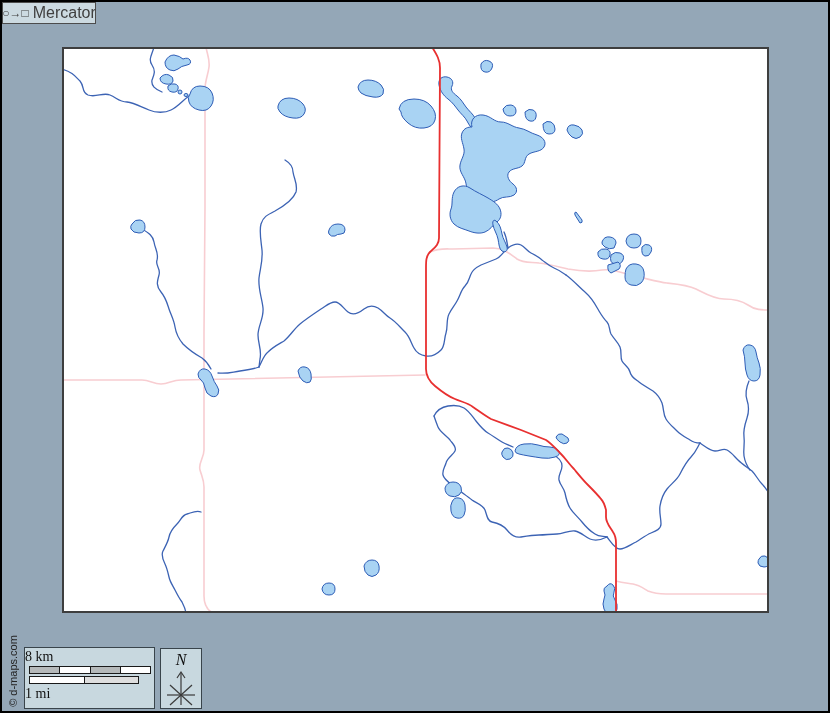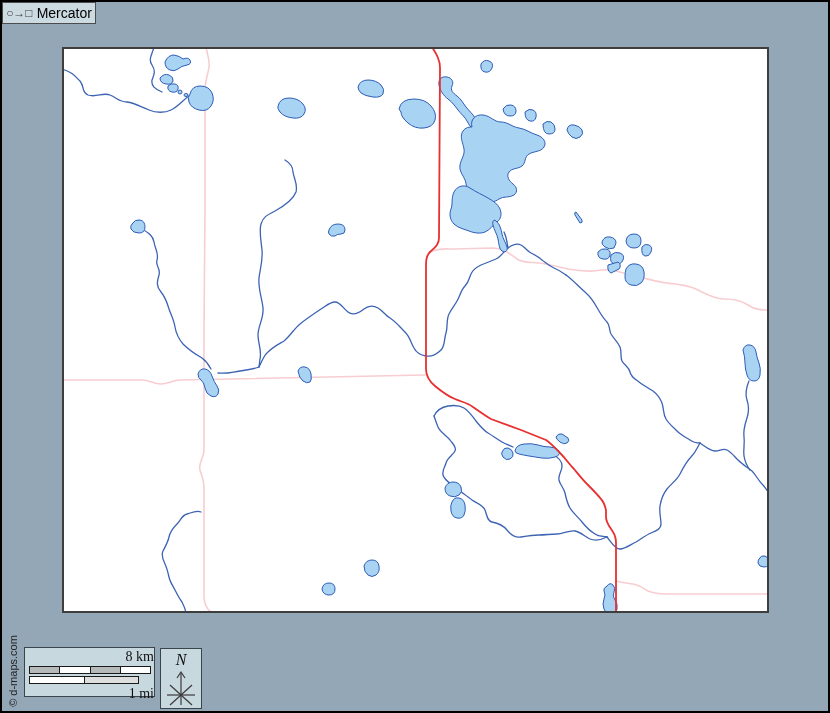--- a/index.html
+++ b/index.html
@@ -10,21 +10,21 @@
   .page{
     position:relative;width:830px;height:713px;box-sizing:border-box;
     background:#94a7b7;border:2px solid #000;
   }
   #map-svg{
     position:absolute;left:60px;top:45px;width:708px;height:567px;display:block;
   }
   .panel{
     position:absolute;background:#c8d8df;border:1px solid #39444b;box-sizing:border-box;
   }
-  .scale-box{left:22px;top:645px;width:131px;height:50px;text-align:right;}
+  .scale-box{left:22px;top:645px;width:131px;height:62px;text-align:left;}
   .scale-label{
     font-family:"Liberation Serif",serif;font-size:14px;color:#111;
     line-height:15px;margin-top:1px;
   }
   .bar{
     display:flex;height:6px;border:1px solid #1a1a1a;margin:2px 0 2px 4px;box-sizing:content-box;
   }
   .bar .seg{height:100%;border-right:1px solid #1a1a1a;}
   .bar .seg:last-child{border-right:none;}
   #km-bar{width:120px;}
@@ -33,21 +33,21 @@
   .north-n{
     font-family:"Liberation Serif",serif;font-style:italic;font-size:16px;color:#101010;
     line-height:18px;margin-top:2px;
   }
   .merc-box{
     left:216px;top:685px;width:92px;height:20px;
     display:flex;align-items:center;justify-content:center;gap:4px;
     background:#ccdae1;border:1px solid #4c4c4c;
   }
   .merc-glyphs{font-size:12px;color:#3f3f3f;line-height:12px;letter-spacing:0px;}
-  .merc-label{font-size:14px;color:#000000;line-height:12px;}
+  .merc-label{font-size:16px;color:#404040;line-height:12px;}
   .copyright{
     position:absolute;left:-28px;top:662px;width:80px;height:14px;
     transform:rotate(-90deg);
     font-size:11px;color:#242424;text-align:center;white-space:nowrap;
   }
 </style>
 </head>
 <body>
 
 <div class="page">

